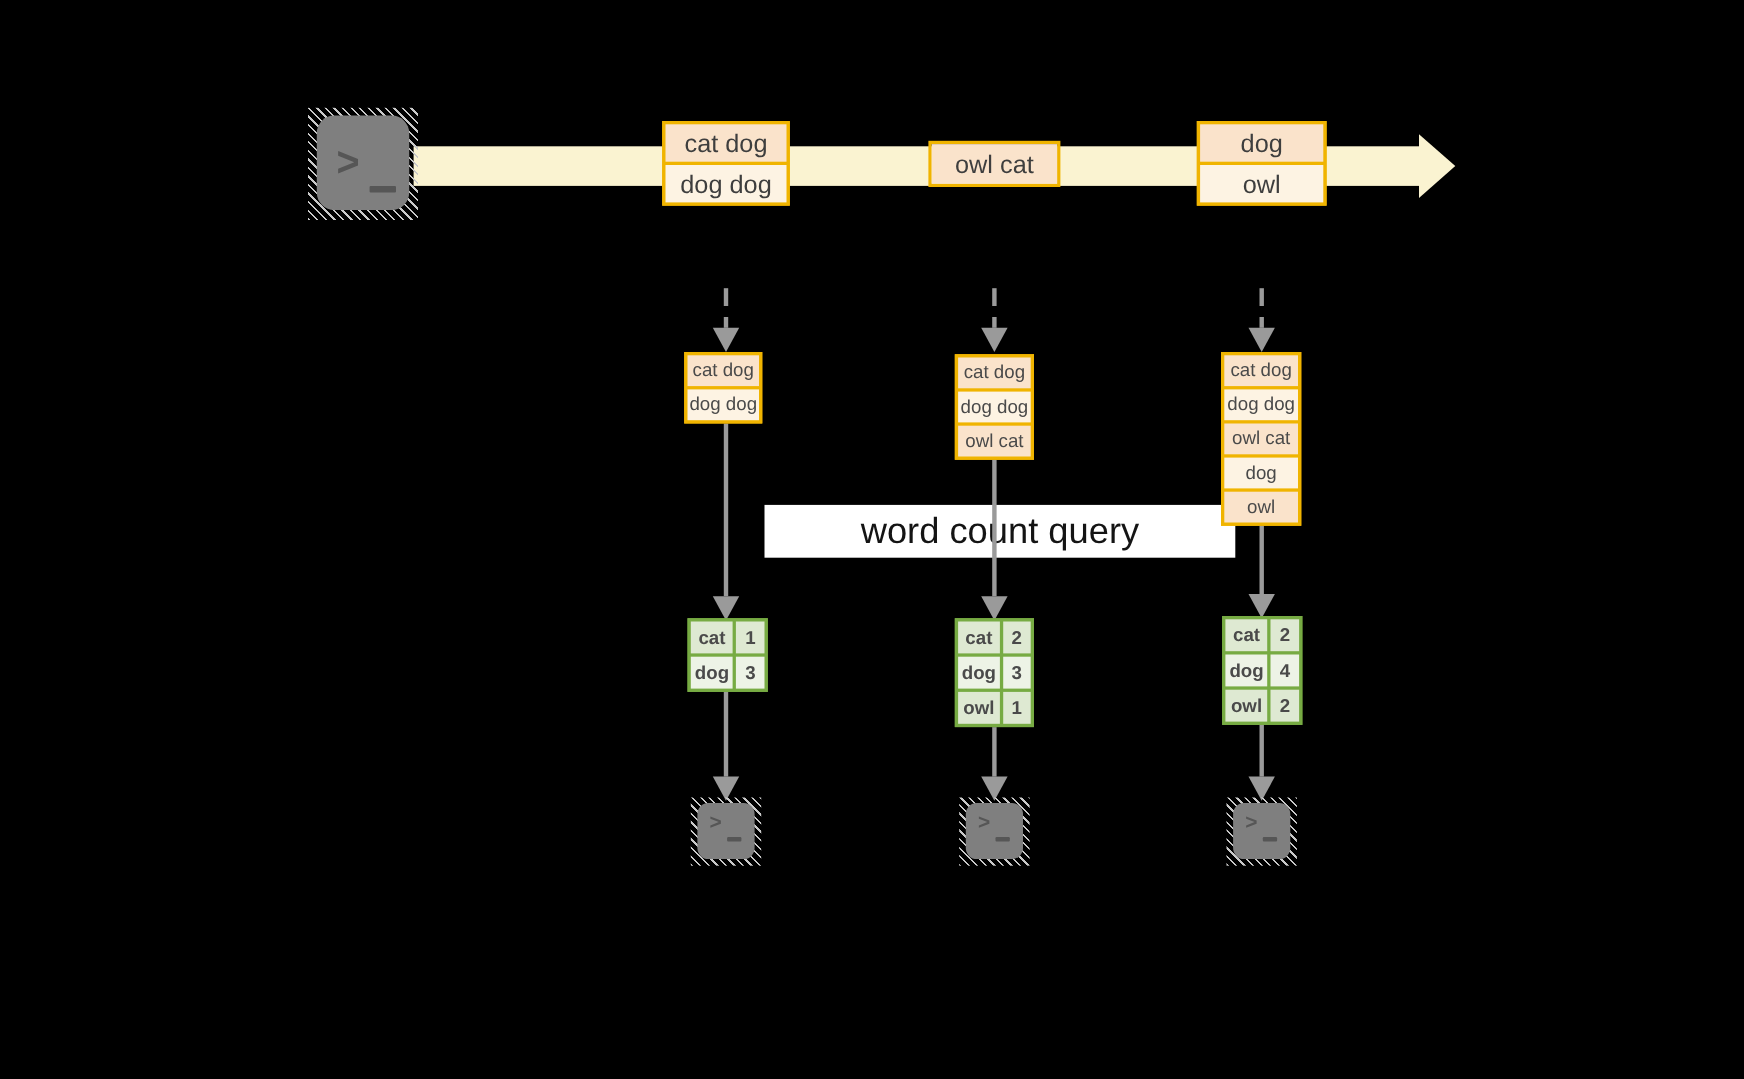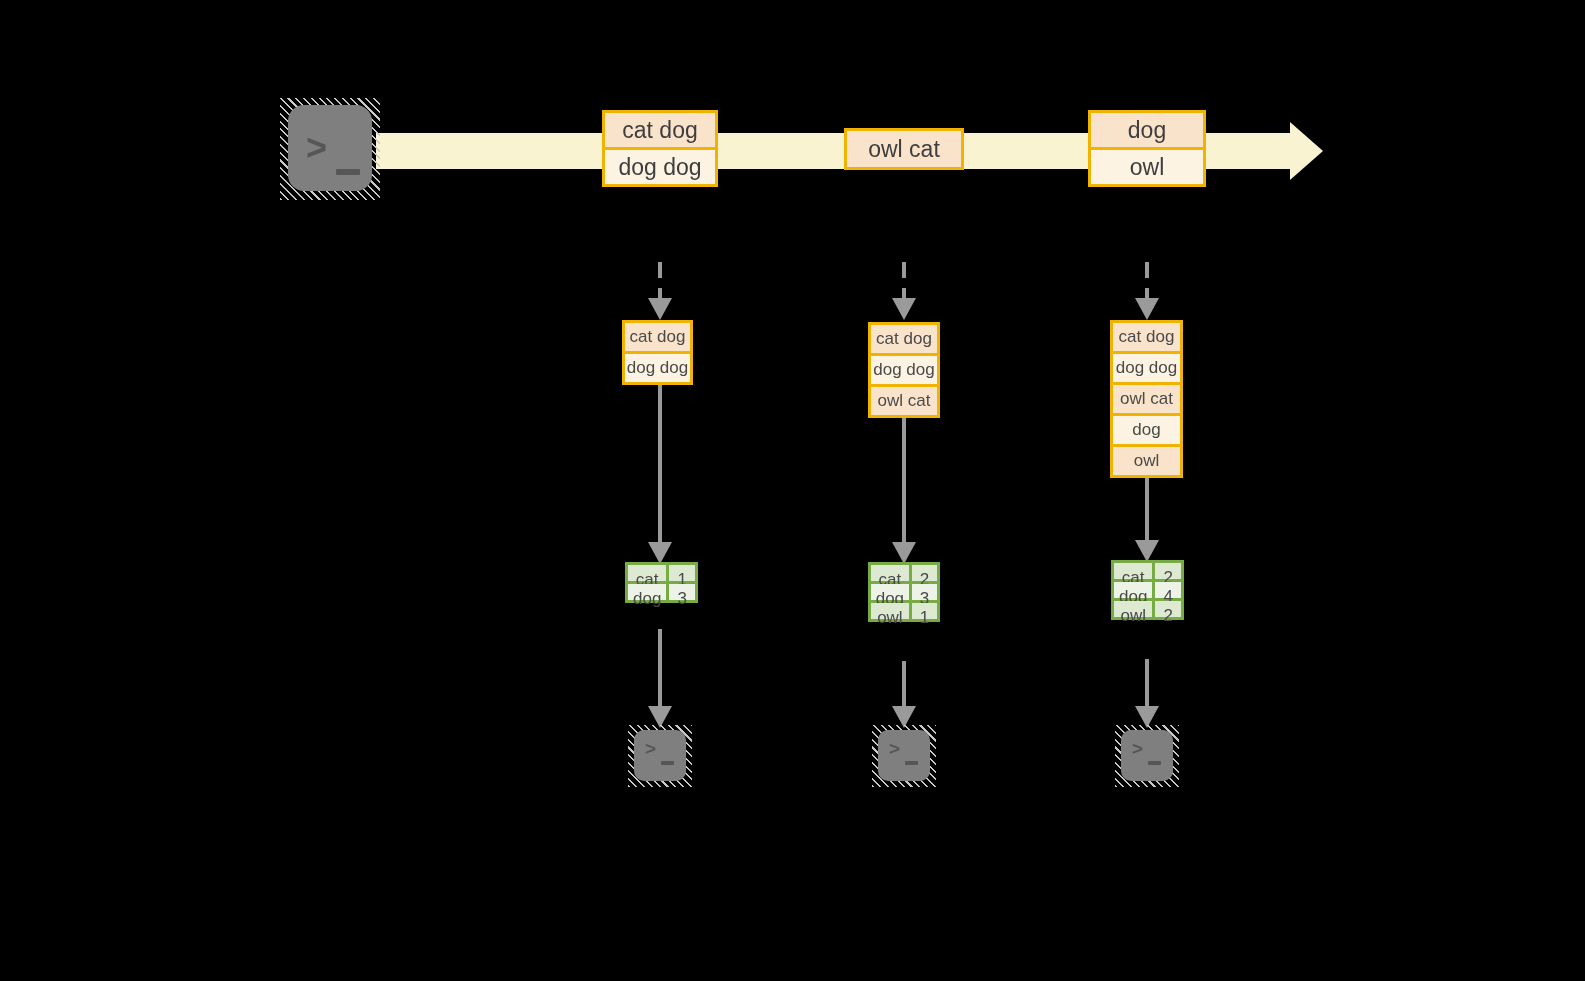--- a/index.html
+++ b/index.html
@@ -32,21 +32,21 @@
   .ebox-row + .ebox-row{margin-top:3px;}
   .ebox-row.even{background:#FDF3E3;}
   .ebox-row.tall{height:36px;line-height:36px;}
   
   .batch{position:absolute;border:3px solid #F0B400;background:#F0B400;box-sizing:border-box;z-index:3;}
   .batch-row{height:28px;line-height:28px;text-align:center;font-size:17px;color:#4a4a4a;background:#FAE3CB;}
   .batch-row + .batch-row{margin-top:3px;}
   .batch-row.even{background:#FDF3E3;}
   
   .ctable{position:absolute;border:3px solid #77AB43;background:#77AB43;box-sizing:border-box;z-index:3;}
-  .crow{display:flex;height:16px;}
+  .crow{display:flex;height:29px;font-weight:bold;}
   .crow + .crow{margin-top:3px;}
   .ccell{line-height:29px;text-align:center;font-size:17px;color:#4a4a4a;background:#DEE9D2;}
   .ccell.word{flex:1.5;}
   .ccell.num{flex:1;margin-left:3px;}
   .crow.even .ccell{background:#EDF3E6;}
   
   .varrow{position:absolute;width:24px;z-index:2;}
   .varrow-line{position:absolute;left:10px;top:0;width:4px;background:#9a9a9a;}
   .varrow-line.dashed{background:repeating-linear-gradient(to bottom,#9a9a9a 0 16px,rgba(0,0,0,0) 16px 26px);}
   .varrow-head{position:absolute;left:0;width:0;height:0;
@@ -105,20 +105,21 @@
     <div class="batch-row">owl cat</div>
   </div>
   <div class="batch" style="left:1110px;top:320px;width:73px;">
     <div class="batch-row">cat dog</div>
     <div class="batch-row even">dog dog</div>
     <div class="batch-row">owl cat</div>
     <div class="batch-row even">dog</div>
     <div class="batch-row">owl</div>
   </div>
 
+  <div class="qlabel">word count query</div>
 
   <div class="varrow" style="left:648px;top:385px;">
     <div class="varrow-line" style="height:157px;"></div>
     <div class="varrow-head" style="top:157px;"></div>
   </div>
   <div class="varrow" style="left:892px;top:418px;">
     <div class="varrow-line" style="height:124px;"></div>
     <div class="varrow-head" style="top:124px;"></div>
   </div>
   <div class="varrow" style="left:1135px;top:478px;">

